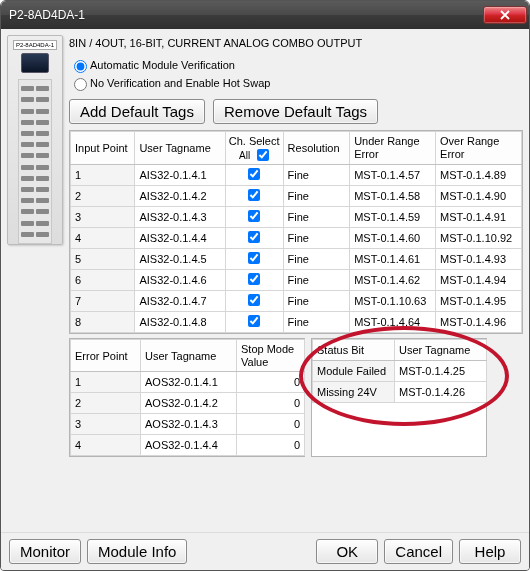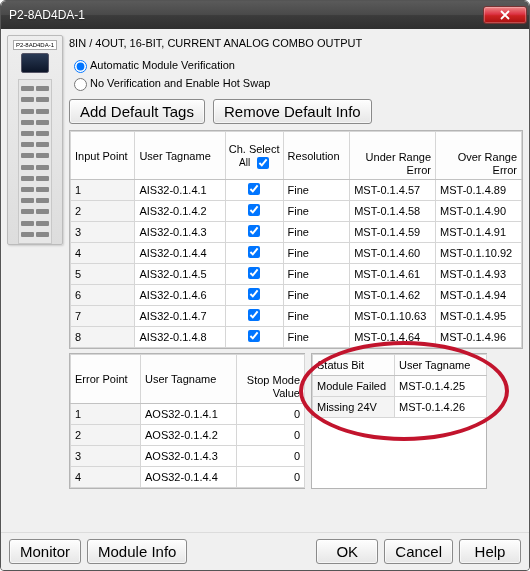--- a/index.html
+++ b/index.html
@@ -88,21 +88,21 @@
   table { border-collapse:collapse; width:100%; table-layout:fixed; }
   th, td {
     border:1px solid #d6d6d6; padding:3px 4px; font-size:11px;
     text-align:left; white-space:nowrap; overflow:hidden; text-overflow:ellipsis;
     background:#fff; height:21px;
   }
   th {
     background:#fdfdfd; font-weight:normal;
     border-bottom:1px solid #c2c2c2;
   }
-  .hdr-group { display:flex; flex-direction:column; align-items:flex-end; line-height:1.15;margin-top:16px; }
+  .hdr-group { display:flex; flex-direction:column; align-items:flex-start; line-height:1.15; }
   .chsel { display:flex; flex-direction:column; align-items:center; gap:2px; }
   .chsel-row { display:flex; align-items:center; gap:7px; font-size:10px; }
   td.rowhdr { background:#f4f4f4; }
   td.center { text-align:center; }
   td.right-al { text-align:right; }
   input[type=checkbox] { width:12px; height:12px; margin:0; }
 
   .lower { display:flex; gap:6px; position:relative; }
   .lower .grid-wrap { flex:none; }
   .highlight-oval {
@@ -203,21 +203,21 @@
           <span>Automatic Module Verification</span>
         </label>
         <label>
           <input type="radio" name="verif" style="">
           <span>No Verification and Enable Hot Swap</span>
         </label>
       </div>
 
       <div class="btnrow">
         <button class="wbtn">Add Default Tags</button>
-        <button class="wbtn">Remove Default Info</button>
+        <button class="wbtn">Remove Default Tags</button>
       </div>
 
       <div class="grid-wrap">
         <table id="input-table">
           <colgroup>
             <col style="width:60px">
               <col style="width:84px">
               <col style="width:54px">
             <col style="width:62px">
               <col style="width:80px">

